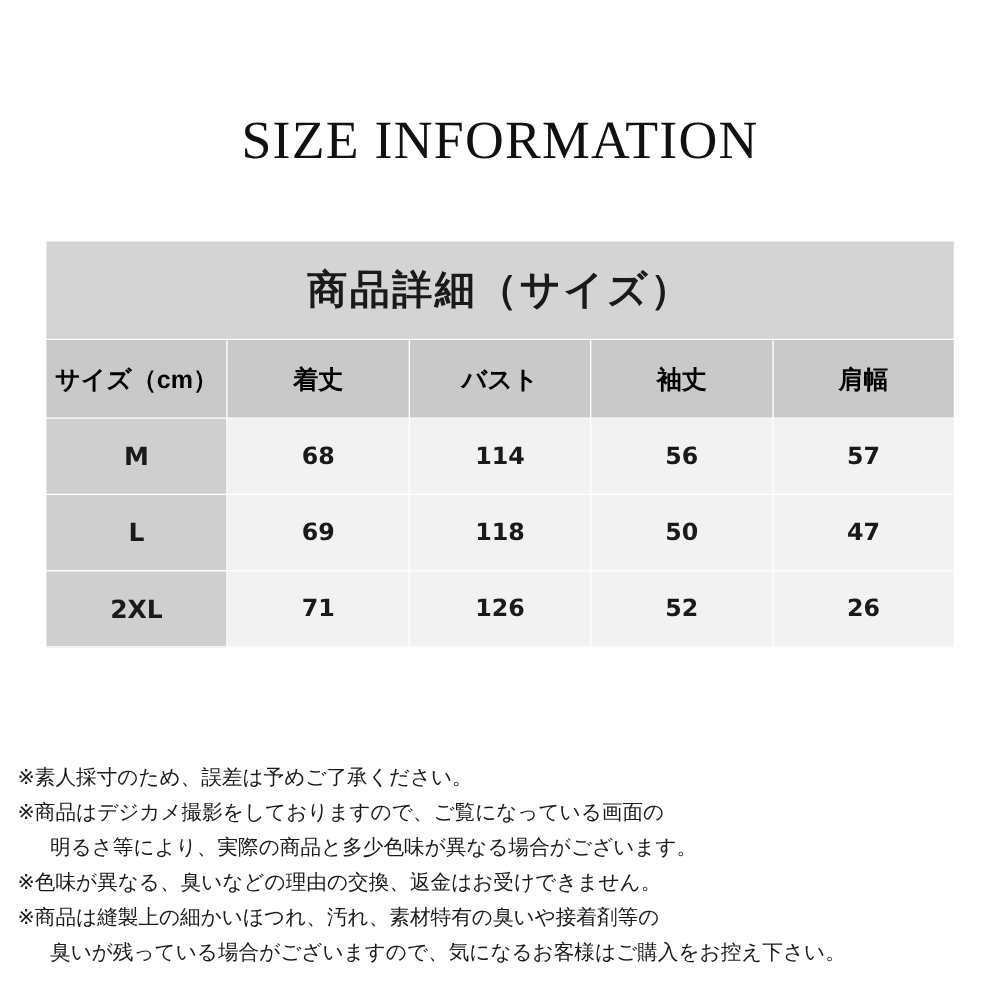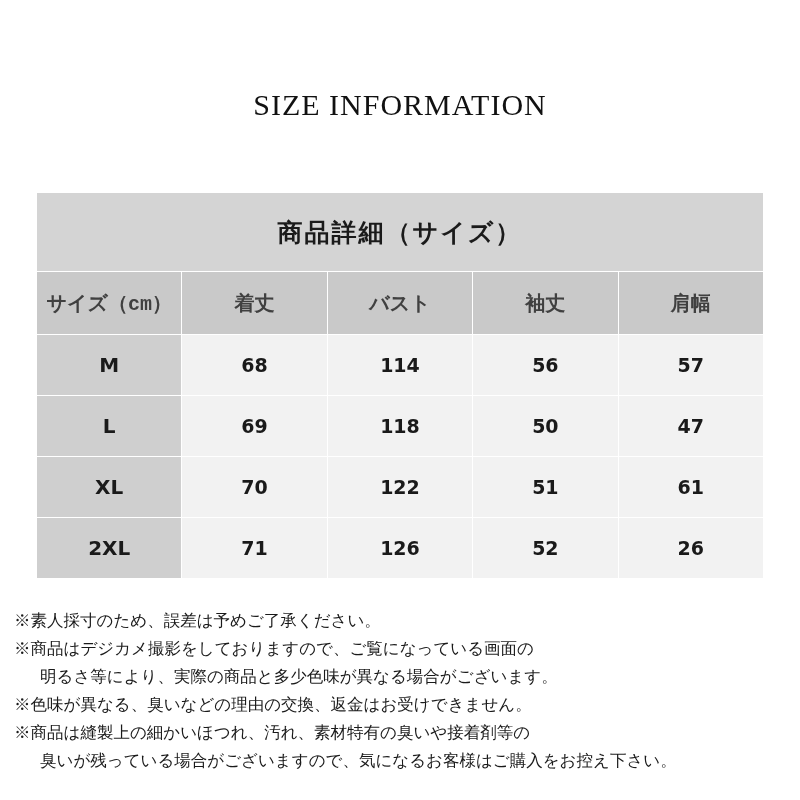--- a/index.html
+++ b/index.html
@@ -15,21 +15,21 @@
     overflow: hidden;
   }
   .page {
     position: relative;
     width: 800px;
     height: 800px;
     box-sizing: border-box;
   }
   .title {
     font-family: "Liberation Serif", serif;
-    font-size: 30px;
+    font-size: 43px;
     letter-spacing: 1px;
     text-align: center;
     color: #111111;
     padding-top: 88px;
     font-weight: 400;
   }
   .table-wrap {
     position: absolute;
     left: 36px;
     top: 192px;
@@ -42,33 +42,33 @@
   }
   table.size-table td,
   table.size-table th {
     border: 1px solid #ffffff;
     text-align: center;
     vertical-align: middle;
   }
   .caption-cell {
     background: #d4d4d4;
     height: 76px;
-    font-size: 25px;
+    font-size: 32px;
     font-weight: bold;
     letter-spacing: 2px;
     color: #1a1a1a;
     font-family: "DejaVu Sans", sans-serif;
   }
   .head-row td {
     background: #c9c9c9;
     height: 60px;
     font-size: 20px;
     font-weight: bold;
-    color: #404040;
-    font-family: Liberation Mono, monospace;
+    color: #000000;
+    font-family: Liberation Sans, sans-serif;
   }
   .head-row td.first {
     background: #c9c9c9;
   }
   .body-row td {
     height: 58px;
     font-size: 19px;
     color: #1a1a1a;
     font-family: "DejaVu Sans", sans-serif;
     font-weight: bold;
@@ -86,21 +86,20 @@
     left: 14px;
     top: 608px;
     width: 780px;
     font-family: "DejaVu Sans", sans-serif;
     font-size: 16.5px;
     line-height: 28px;
     color: #1a1a1a;
   }
   .notes .line {
     white-space: pre;
-    font-family: Liberation Mono, monospace;
   }
   .notes .indent {
     padding-left: 26px;
   }
 </style>
 </head>
 <body>
 
 <div class="page">
 
@@ -127,27 +126,20 @@
           <td class="val">57</td>
         </tr>
         <tr class="body-row">
           <td class="label">L</td>
           <td class="val">69</td>
           <td class="val">118</td>
           <td class="val">50</td>
           <td class="val">47</td>
         </tr>
         <tr class="body-row">
-          <td class="label">XL</td>
-          <td class="val">70</td>
-          <td class="val">122</td>
-          <td class="val">51</td>
-          <td class="val">61</td>
-        </tr>
-        <tr class="body-row">
           <td class="label">2XL</td>
           <td class="val">71</td>
           <td class="val">126</td>
           <td class="val">52</td>
           <td class="val">26</td>
         </tr>
       </tbody>
     </table>
   </div>
 

